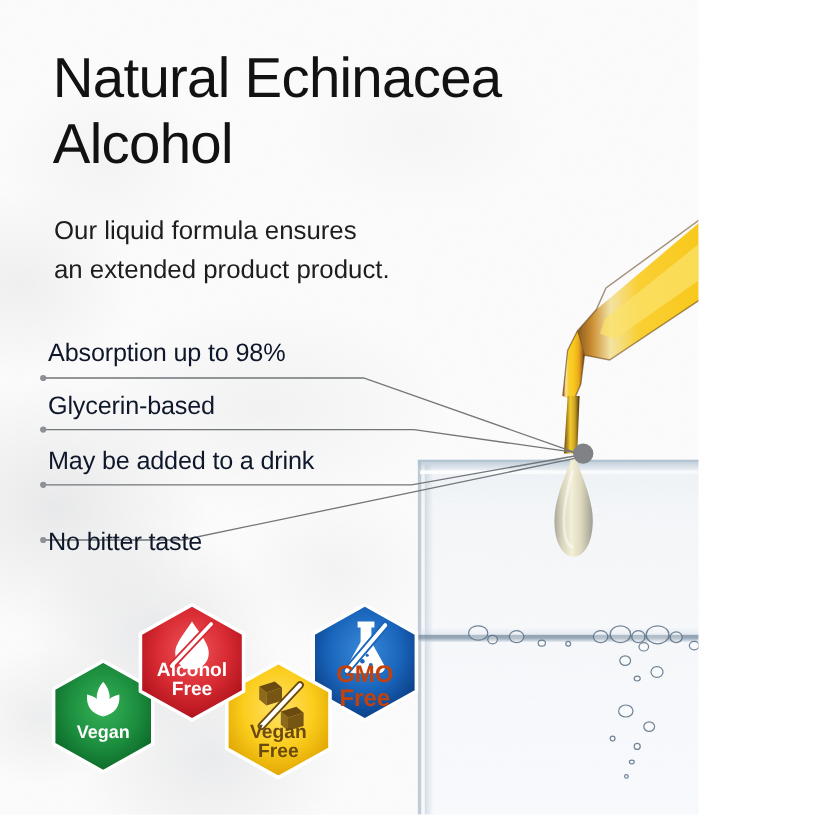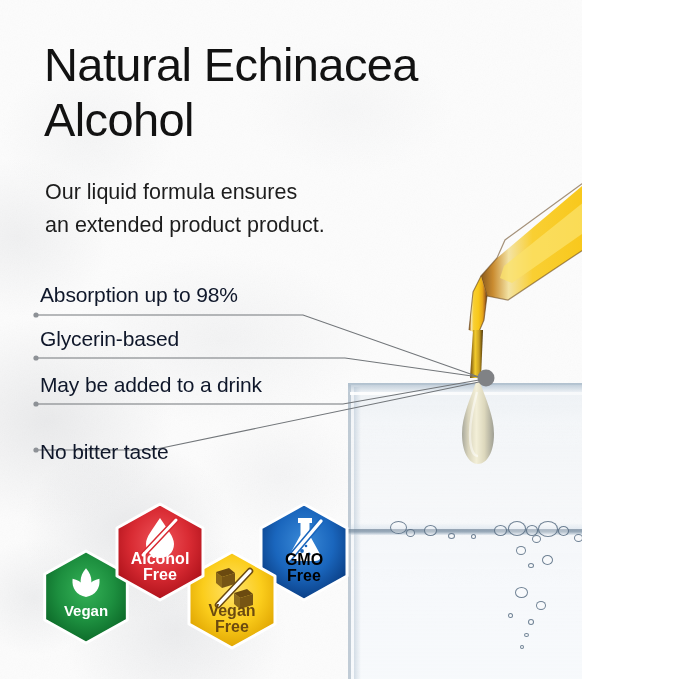--- a/index.html
+++ b/index.html
@@ -173,21 +173,21 @@
   }
 
   .b-vegan    { left: 4px;   top: 52px;  width: 96px;  height: 96px;  z-index: 2; }
   .b-alcohol  { left: 76px;  top: 5px;   width: 100px; height: 100px; z-index: 3; }
   .b-sugar    { left: 148px; top: 53px;  width: 100px; height: 100px; z-index: 2; }
   .b-gmo      { left: 220px; top: 5px;   width: 100px; height: 100px; z-index: 1; }
 
   .lbl-vegan   { top: 54px;  font-size: 15px; color: #ffffff; }
   .lbl-alcohol { top: 49px;  font-size: 16px; color: #ffffff; }
   .lbl-sugar   { top: 53px;  font-size: 16px; color: #6b4a10; }
-  .lbl-gmo     { top: 50px;  font-size: 16px; color: #000000; }
+  .lbl-gmo     { top: 50px;  font-size: 20px; color: #c2410c; }
 </style>
 </head>
 <body>
 
 <div id="canvas">
 
   <div class="bg-base"></div>
   <div class="bg-mottle"></div>
   <svg class="bg-grain" width="679" height="679">
     <defs>

